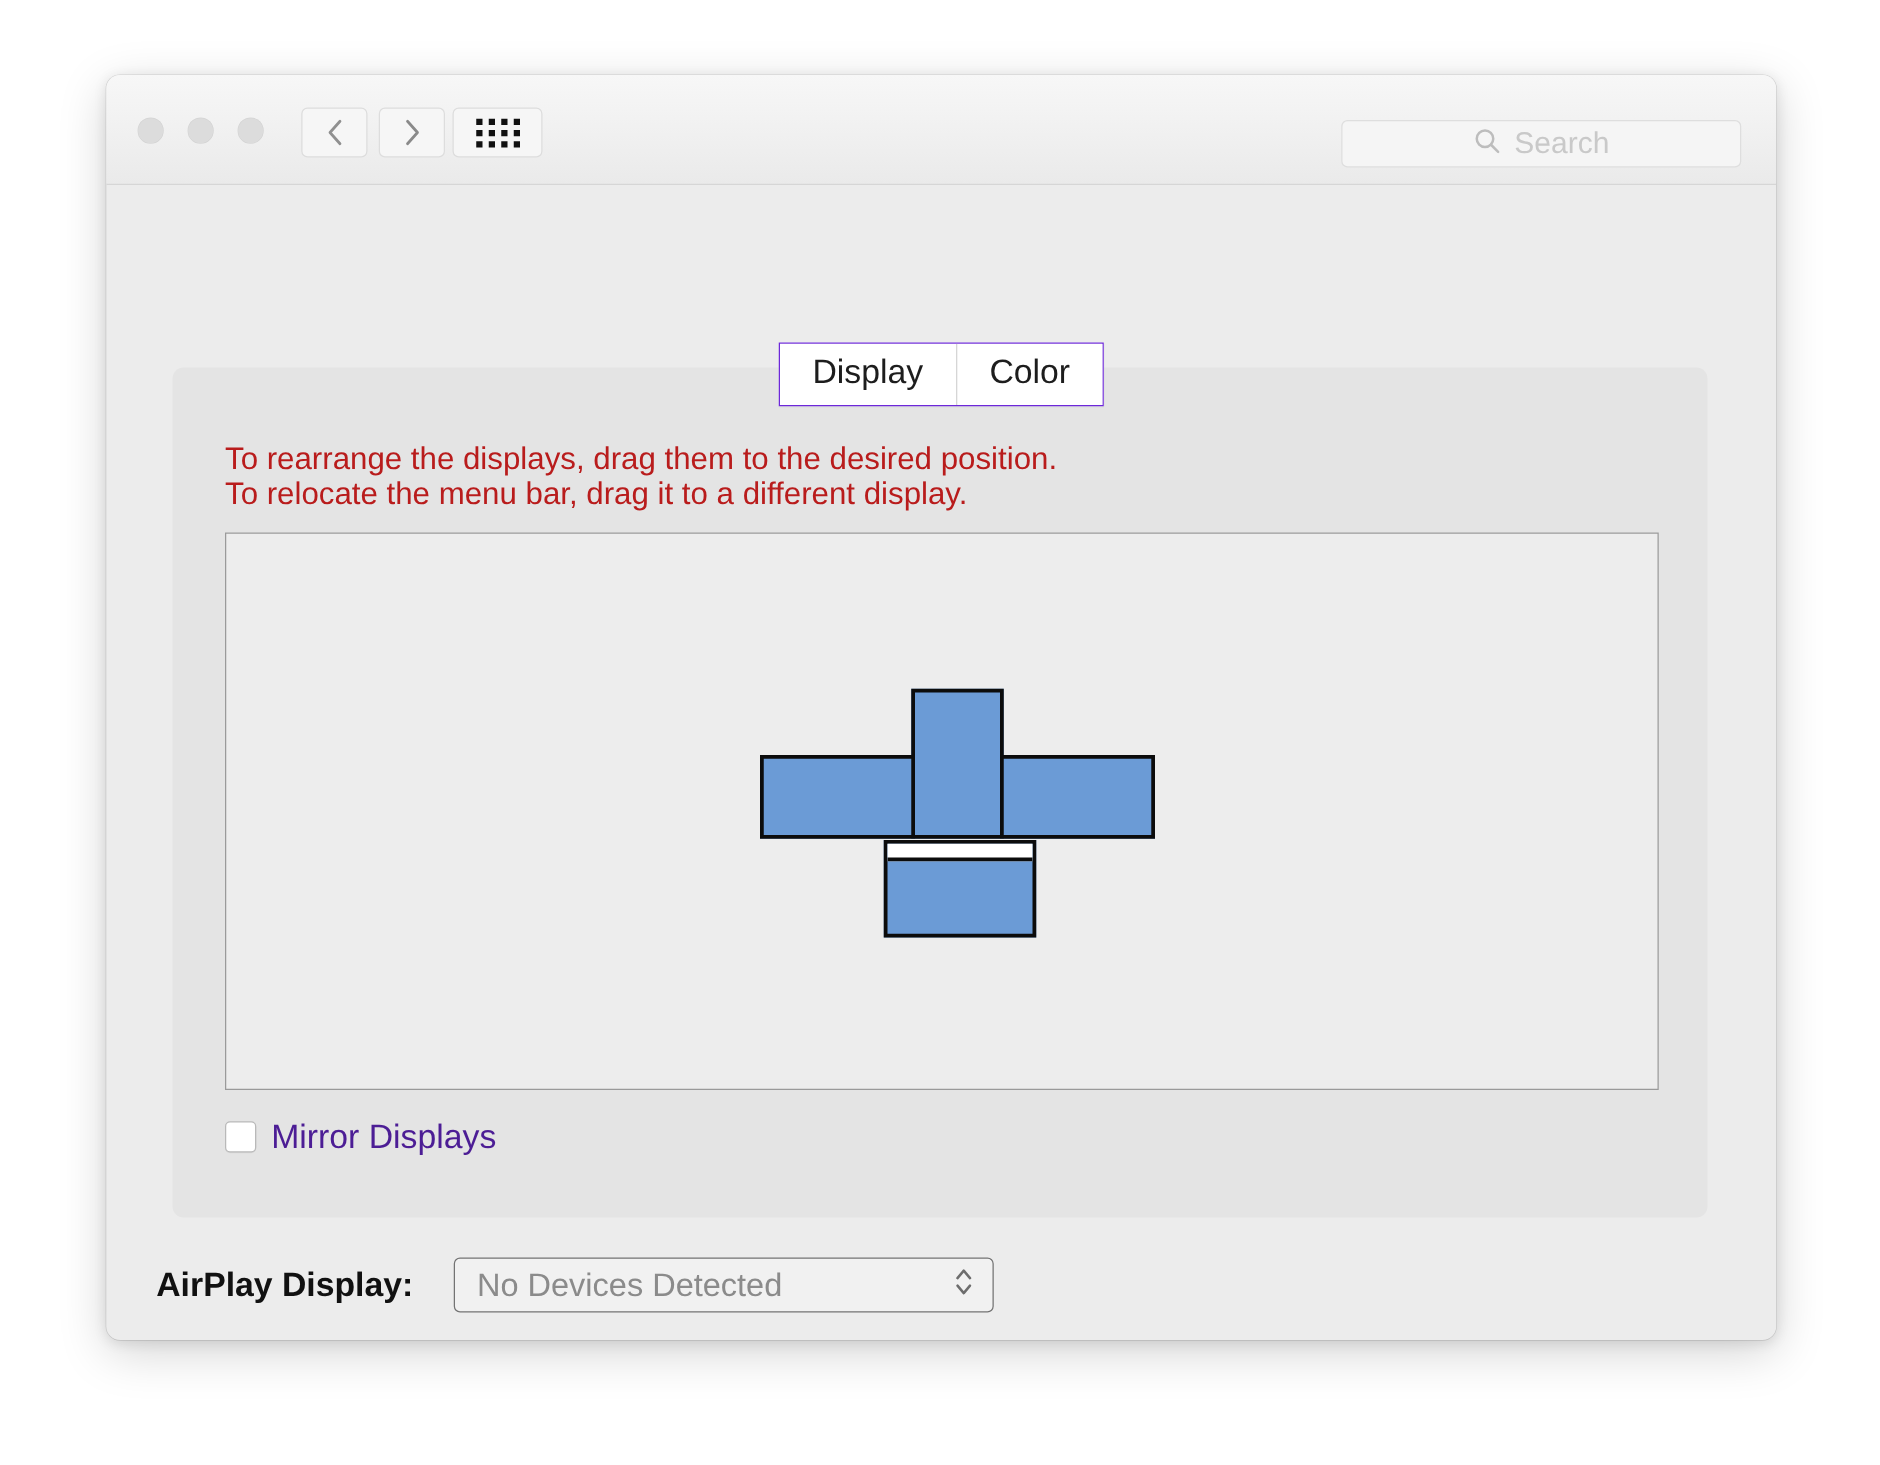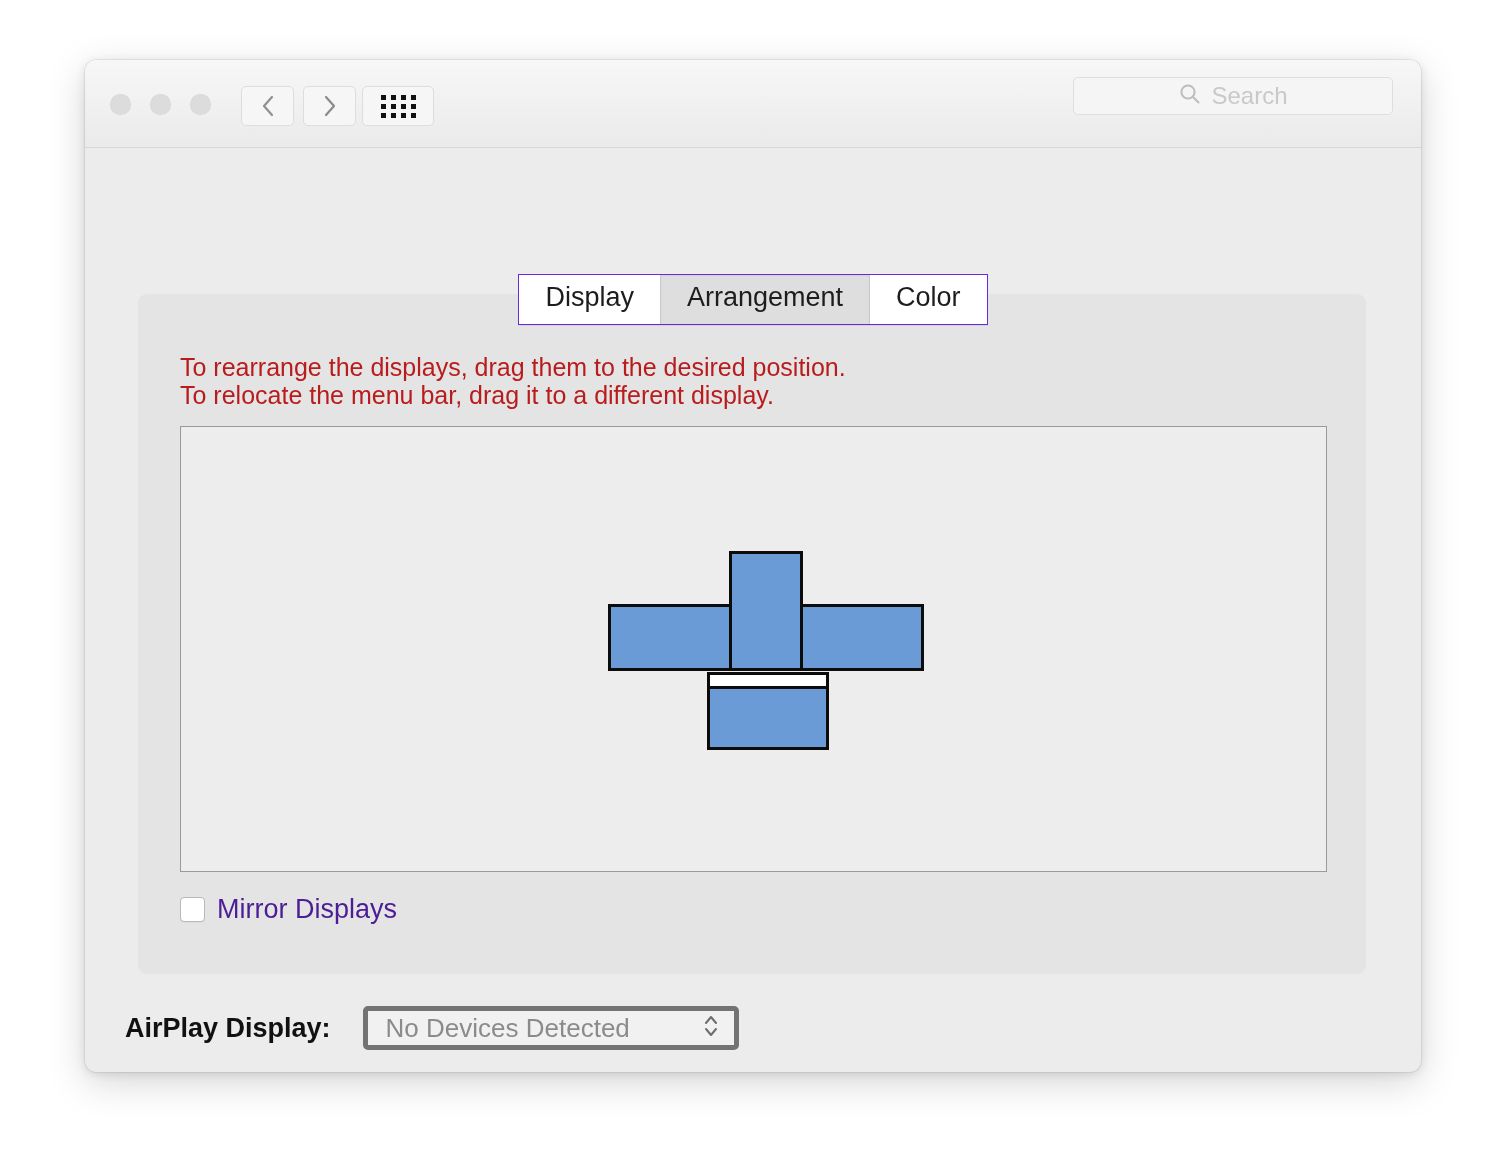--- a/index.html
+++ b/index.html
@@ -108,21 +108,21 @@
     top: 30px;
     text-align: center;
     font-size: 26px;
     color: #b2b2b2;
     letter-spacing: 0.1px;
   }
 
   .searchfield {
     position: absolute;
     right: 28px;
-    top: 17px;
+    top: 36px;
     width: 320px;
     height: 38px;
     border-radius: 5px;
     background: #f5f5f5;
     border: 1px solid #dedede;
     box-sizing: border-box;
     display: flex;
     align-items: center;
     justify-content: center;
     gap: 9px;
@@ -257,24 +257,24 @@
     gap: 32px;
   }
   .airplay-label {
     font-size: 27px;
     color: #111111;
     font-weight: bold;
     white-space: nowrap;
   }
   .popup {
     position: relative;
-    width: 376px;
+    width: 432px;
     height: 44px;
     background: #f1f1f1;
-    border: 5px solid #737373;
+    border: 1px solid #737373;
     border-radius: 5px;
     box-sizing: border-box;
     display: flex;
     align-items: center;
   }
   .popup .val {
     font-size: 26px;
     color: #8b8b8b;
     padding-left: 18px;
     white-space: nowrap;
@@ -343,21 +343,20 @@
       </span>
       <span class="ph">Search</span>
     </div>
   </div>
 
   <div class="content">
 
     <div class="tabbar">
       <div class="tabs">
         <div class="tab">Display</div>
-        <div class="tab selected">Arrangement</div>
         <div class="tab">Color</div>
       </div>
     </div>
 
     <div class="groupbox">
 
       <div class="instructions">
         <div>To rearrange the displays, drag them to the desired position.</div>
         <div>To relocate the menu bar, drag it to a different display.</div>
       </div>

